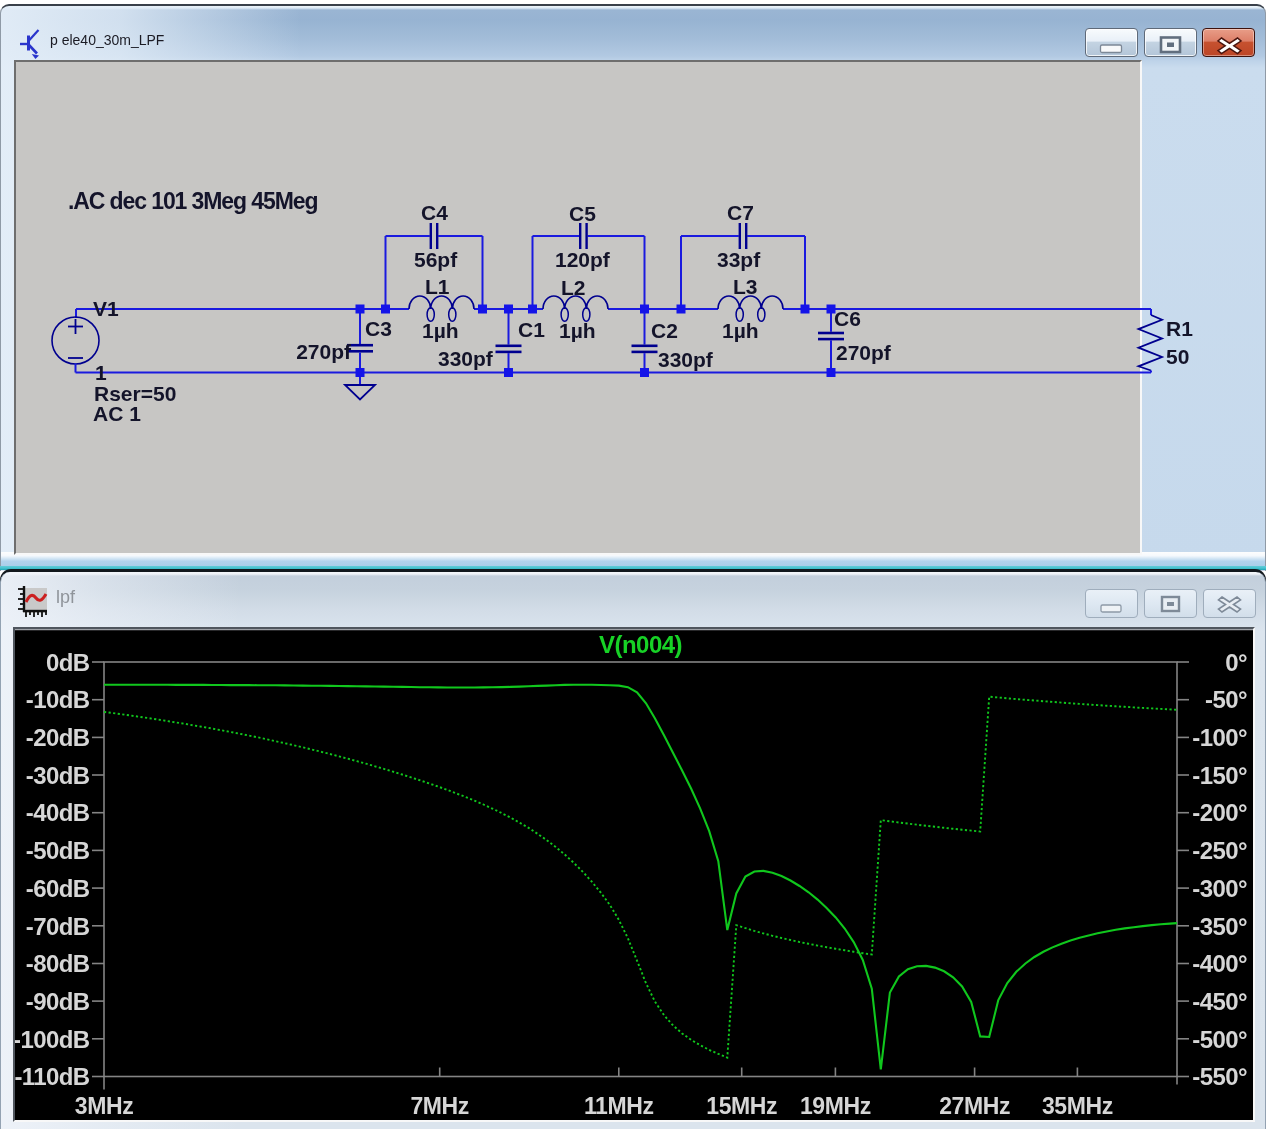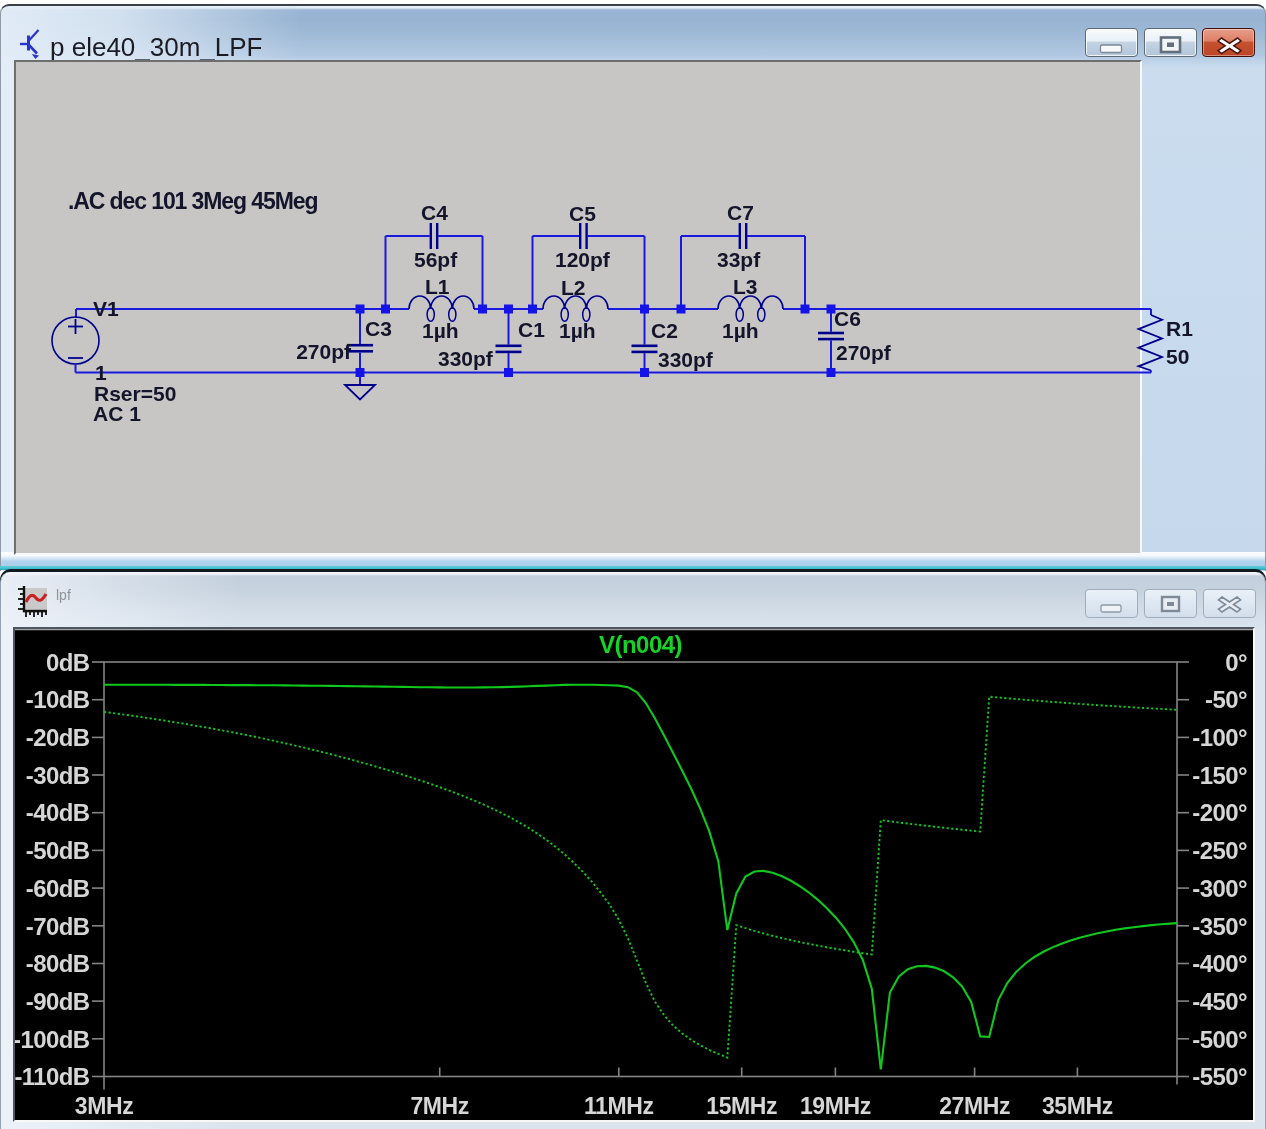--- a/index.html
+++ b/index.html
@@ -5,40 +5,40 @@
 .abs{position:absolute;}
 
 #win1{position:absolute;left:0;top:4px;width:1266px;height:567px;
 background:linear-gradient(90deg,rgba(228,238,248,0.95) 0px,rgba(228,238,248,0.75) 120px,rgba(228,238,248,0) 300px),
 linear-gradient(180deg,#f0f5fa 0px,#dceaf6 2px,#9ab5d3 4px,#97b3d2 14px,#a2bcd8 32px,#b2c9e2 50px,#bed3e9 55px,#cadcee 62px,#c6d9ec 100%);
 border-top:2px solid #39404a;border-left:1px solid #8f9aa6;border-right:1px solid #8f9aa6;
 border-radius:9px 9px 0 0;box-sizing:border-box;}
 #client1{position:absolute;left:13px;top:54px;width:1128px;height:495px;
 background:#c7c6c4;border-top:2px solid #6e6e6e;border-left:2px solid #6e6e6e;
 border-right:2px solid #f8f8f8;border-bottom:2px solid #f8f8f8;box-sizing:border-box;}
-#title1{position:absolute;left:49px;top:26px;font-size:26px;color:#1b1b24;}
+#title1{position:absolute;left:49px;top:26px;font-size:14px;color:#1b1b24;}
 
 .btn{position:absolute;top:22px;width:53px;height:29px;border-radius:4px;box-sizing:border-box;}
 .bstd{border:1px solid #5f6a79;background:linear-gradient(#f8fbfd 0%,#e9f0f8 44%,#c3d3e2 50%,#b3c5d8 100%);
 box-shadow:inset 0 0 0 1px rgba(255,255,255,.8);}
 .bclose{border:1px solid #3d120d;background:linear-gradient(#e89d88 0%,#dd8069 44%,#c6512f 50%,#bc4526 100%);
 box-shadow:inset 0 0 0 1px rgba(255,255,255,.4);}
 
 #teal{position:absolute;left:0;top:565.5px;width:1266px;height:4px;background:linear-gradient(#62ccd8 0%,#45c2cf 55%,#23a4b4 100%);}
 #sepdark{position:absolute;left:0;top:569.3px;width:1266px;height:16px;background:#12181d;border-radius:11px 11px 0 0;}
 
 #win2{position:absolute;left:0;top:572px;width:1266px;height:557px;
 background:linear-gradient(90deg,rgba(240,244,250,0.85) 0px,rgba(240,244,250,0.45) 100px,rgba(240,244,250,0) 240px),
 linear-gradient(180deg,#f3f6f9 0px,#eef2f7 2px,#c3cfdc 4px,#c6d2de 18px,#d2dce7 38px,#d8e2ec 52px,#dce5ee 60px,#dbe4ed 100%);
 border-left:1px solid #93a2b2;border-right:1px solid #93a2b2;
 border-radius:10px 10px 0 0;box-sizing:border-box;}
 #client2{position:absolute;left:12px;top:55px;width:1242px;height:495px;
 background:#000;border-top:2px solid #50565e;border-left:2px solid #50565e;
 border-right:2px solid #f8f8f8;border-bottom:2px solid #f8f8f8;box-sizing:border-box;}
-#title2{position:absolute;left:55px;top:15px;font-size:14px;color:#8f949a;}
+#title2{position:absolute;left:55px;top:15px;font-size:18px;color:#8f949a;}
 .btn2{position:absolute;top:17px;width:53px;height:29px;border-radius:4px;box-sizing:border-box;
 border:1px solid #9fadbc;background:linear-gradient(#e9f0f7 0%,#dee8f2 50%,#d2deea 100%);}
 svg text{font-family:"Liberation Sans",sans-serif;}
 </style></head>
 <body>
 <div id="win1">
  <div style="position:absolute;left:0;top:546px;width:100%;height:15px;background:linear-gradient(#fdfdfd 0%,#f5f9fd 25%,#b2d3ed 62%,#a9cde9 100%);"></div>
  <svg class="abs" style="left:18px;top:20px" width="30" height="34" viewBox="0 0 30 34">
   <line x1="1" y1="18" x2="9" y2="18" stroke="#2a35cc" stroke-width="2.4"></line>
   <line x1="9.5" y1="9.5" x2="9.5" y2="24.5" stroke="#2a35cc" stroke-width="3"></line>

